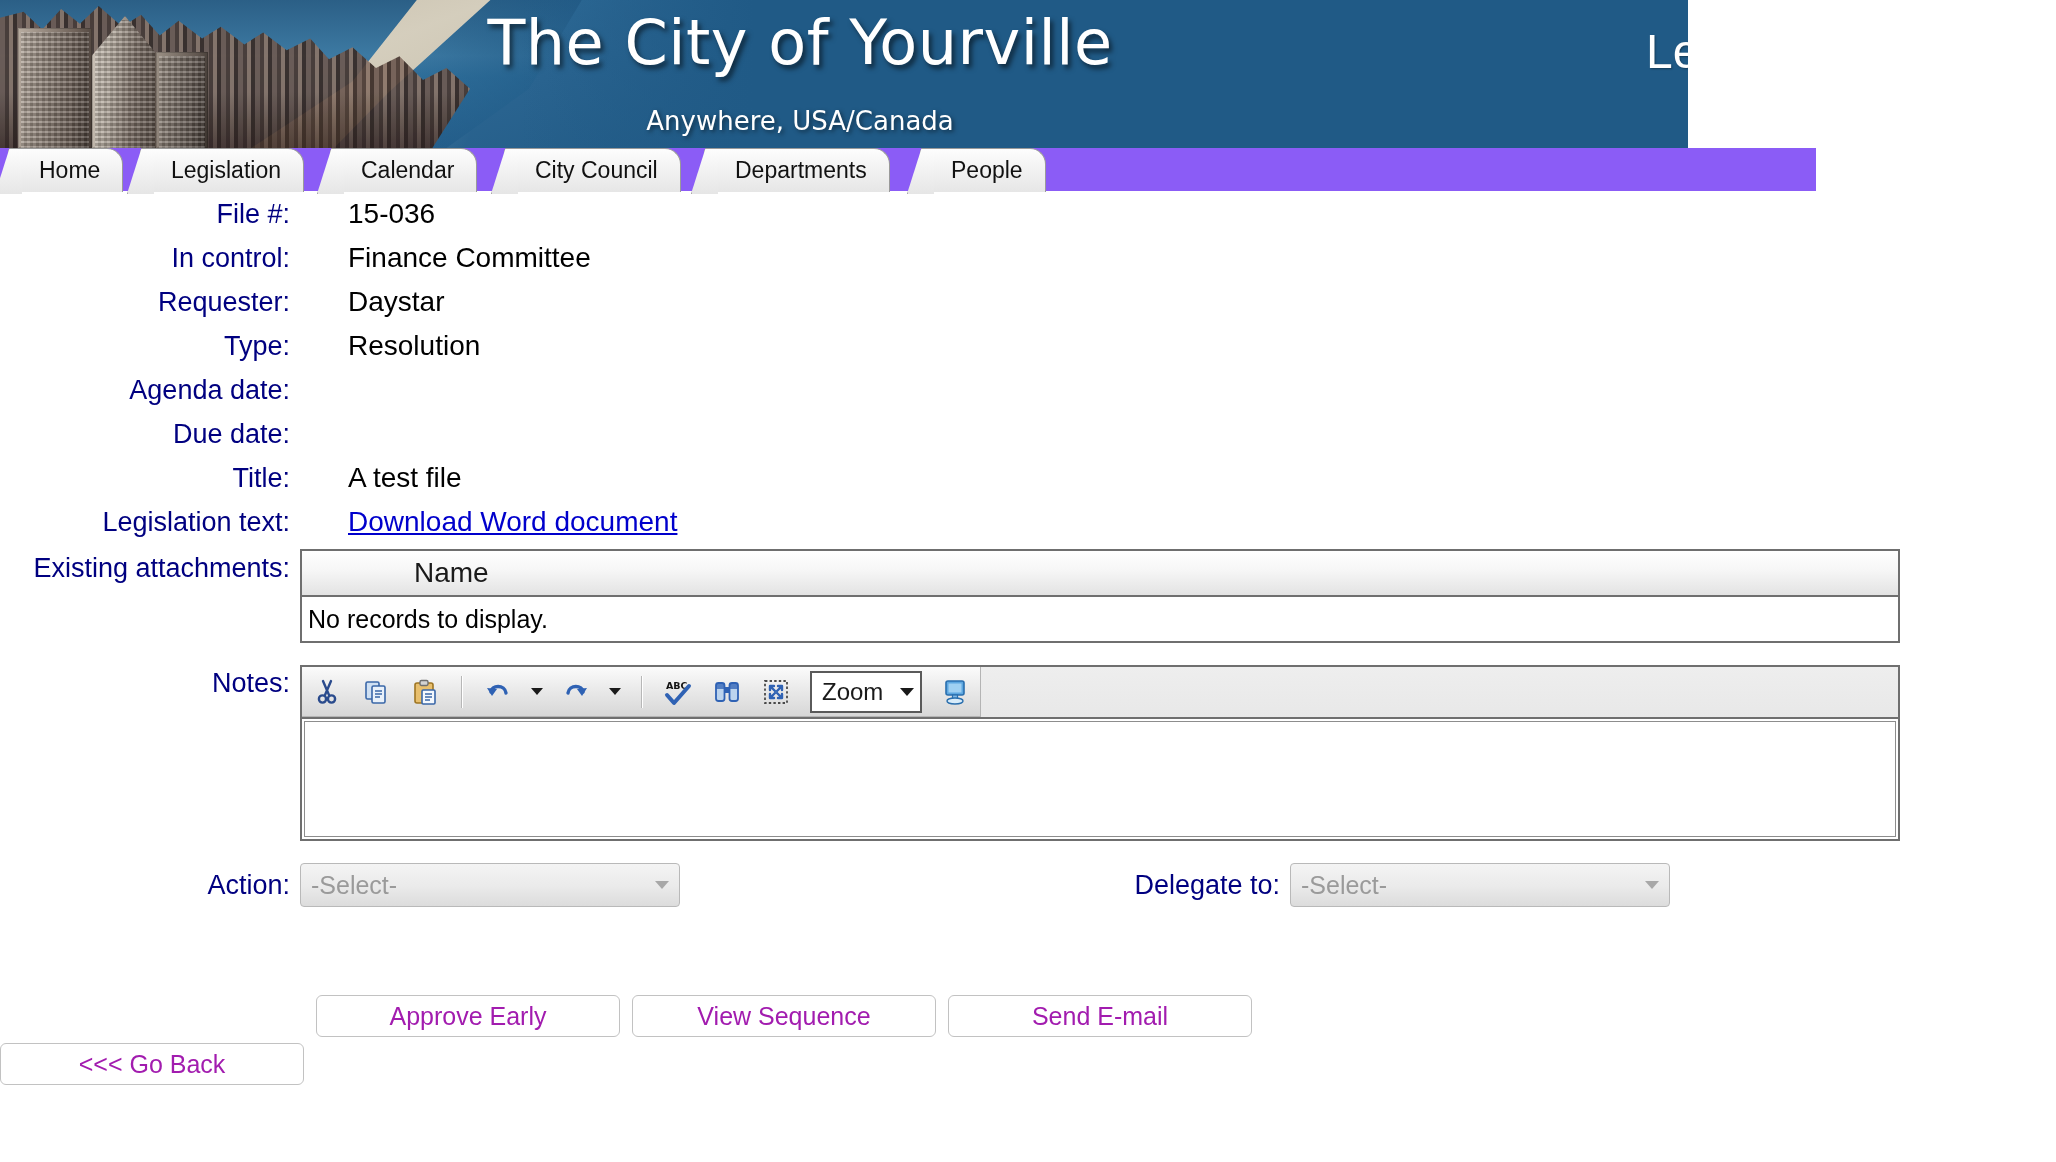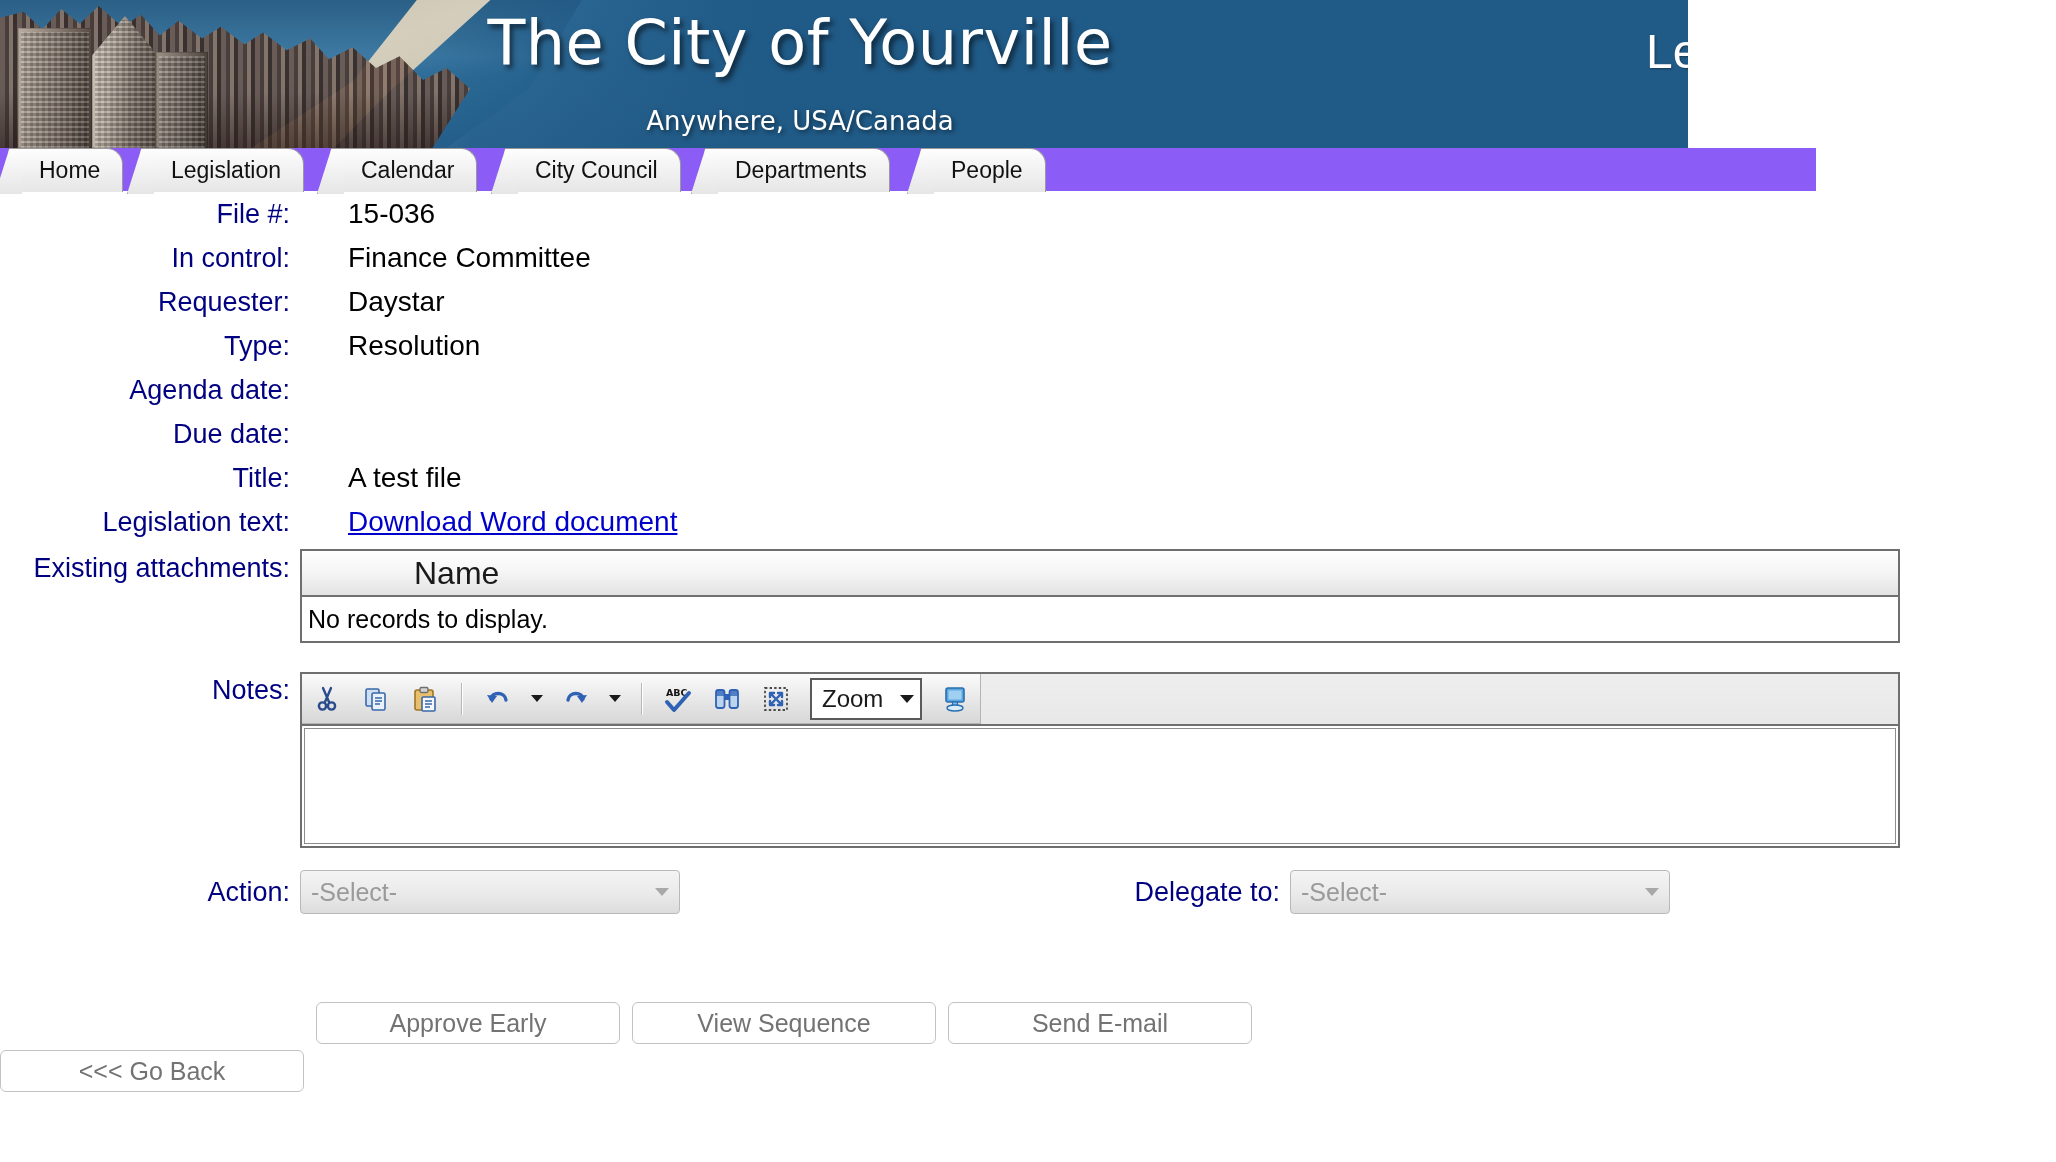--- a/index.html
+++ b/index.html
@@ -208,21 +208,21 @@
     margin-top: 3px;
   }
   .grid-head {
     height: 46px;
     background: linear-gradient(180deg, #ffffff 0%, #f6f6f6 45%, #e3e3e3 100%);
     border-bottom: 2px solid #6f6f6f;
     display: flex;
     align-items: center;
   }
   .grid-head .col {
-    font-size: 32px;
+    font-size: 28px;
     color: #1a1a1a;
     padding-left: 112px;
   }
   .grid-body {
     height: 44px;
     display: flex;
     align-items: center;
     padding-left: 6px;
     font-size: 25px;
     color: #000;
@@ -344,21 +344,21 @@
   .btnrow { display: flex; }
   .btn {
     width: 304px; height: 42px;
     background: #ffffff;
     border: 1px solid #c2c2c2;
     border-radius: 6px;
     display: flex;
     align-items: center;
     justify-content: center;
     font-size: 25px;
-    color: #737373;
+    color: #a21caf;
     cursor: pointer;
     font-family: "Liberation Sans", sans-serif;
   }
 </style>
 </head>
 <body>
 
 <div class="banner">
   <div class="banner-photo">
     <div class="sky"></div>
@@ -451,21 +451,21 @@
     <div class="grid">
       <div class="grid-head">
         <div class="col">Name</div>
       </div>
       <div class="grid-body">
         <span>No records to display.</span>
       </div>
     </div>
   </div>
 
-  <div class="row" style="margin-top:25px;">
+  <div class="row" style="margin-top:18px;">
     <div class="lbl">Notes:</div>
     <div class="editor">
       <div class="editor-toolbar">
         <div class="tb-group">
 
           <div class="tb-btn">
             <svg width="28" height="28" viewBox="0 0 28 28">
               <path d="M10 3 L16 17 M18 3 L12 17" stroke="#2a4b8d" stroke-width="2.4" fill="none" stroke-linecap="round"></path>
               <circle cx="9.5" cy="21" r="3.6" fill="none" stroke="#2a4b8d" stroke-width="2.4"></circle>
               <circle cx="18.5" cy="21" r="3.6" fill="none" stroke="#2a4b8d" stroke-width="2.4"></circle>

